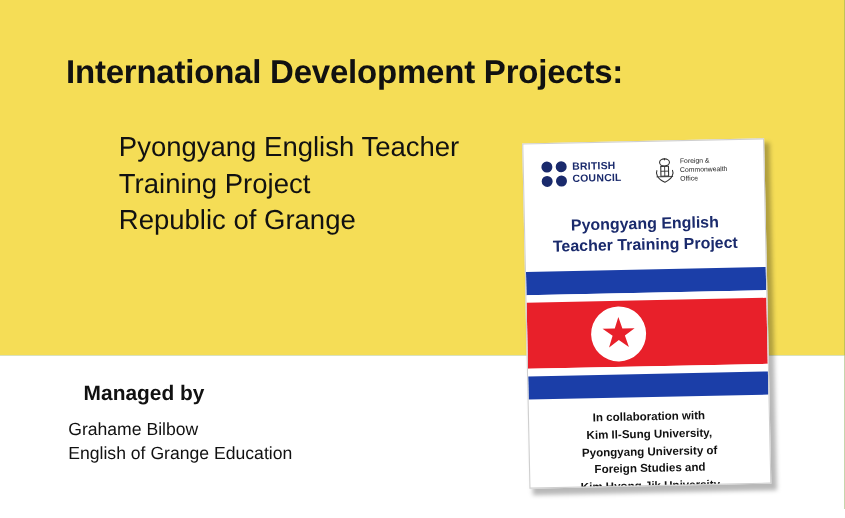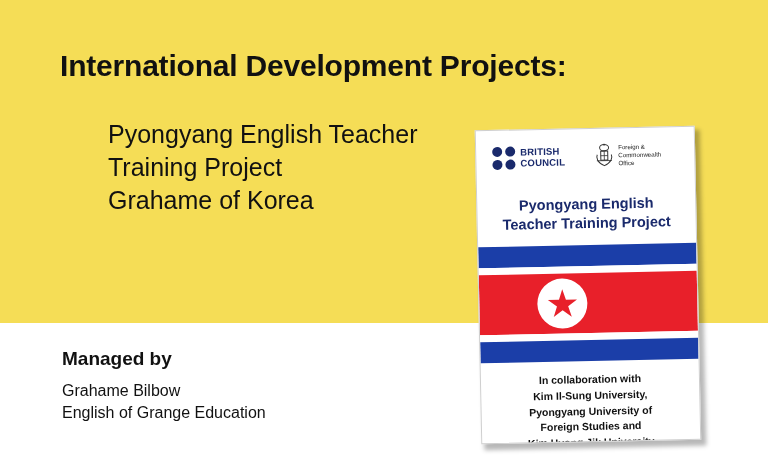--- a/index.html
+++ b/index.html
@@ -55,21 +55,21 @@
     font-size: 25px;
     color: #111111;
     line-height: 1.32;
   }
   #project-lines div {
     white-space: nowrap;
     margin-left: 48px;
   }
   #managed-by-label {
     position: absolute;
-    left: 62px;
+    left: 76px;
     top: 348px;
     font-size: 19px;
     font-weight: bold;
     color: #111111;
   }
   #managed-by-lines {
     position: absolute;
     left: 62px;
     top: 380px;
     font-size: 16px;
@@ -237,21 +237,21 @@
 <div id="slide">
 
   <div id="yellow-band"></div>
   <div id="white-band"></div>
 
   <div id="slide-title">International Development Projects:</div>
 
   <div id="project-lines">
     <div>Pyongyang English Teacher</div>
     <div>Training Project</div>
-    <div>Grahame of Korea</div>
+    <div>Republic of Grange</div>
   </div>
 
   <div id="managed-by-label">Managed by</div>
   <div id="managed-by-lines">
     <div>Grahame Bilbow</div>
     <div>English of Grange Education</div>
   </div>
 
   <div id="poster-wrap">
     <div id="poster-shadow"></div>

